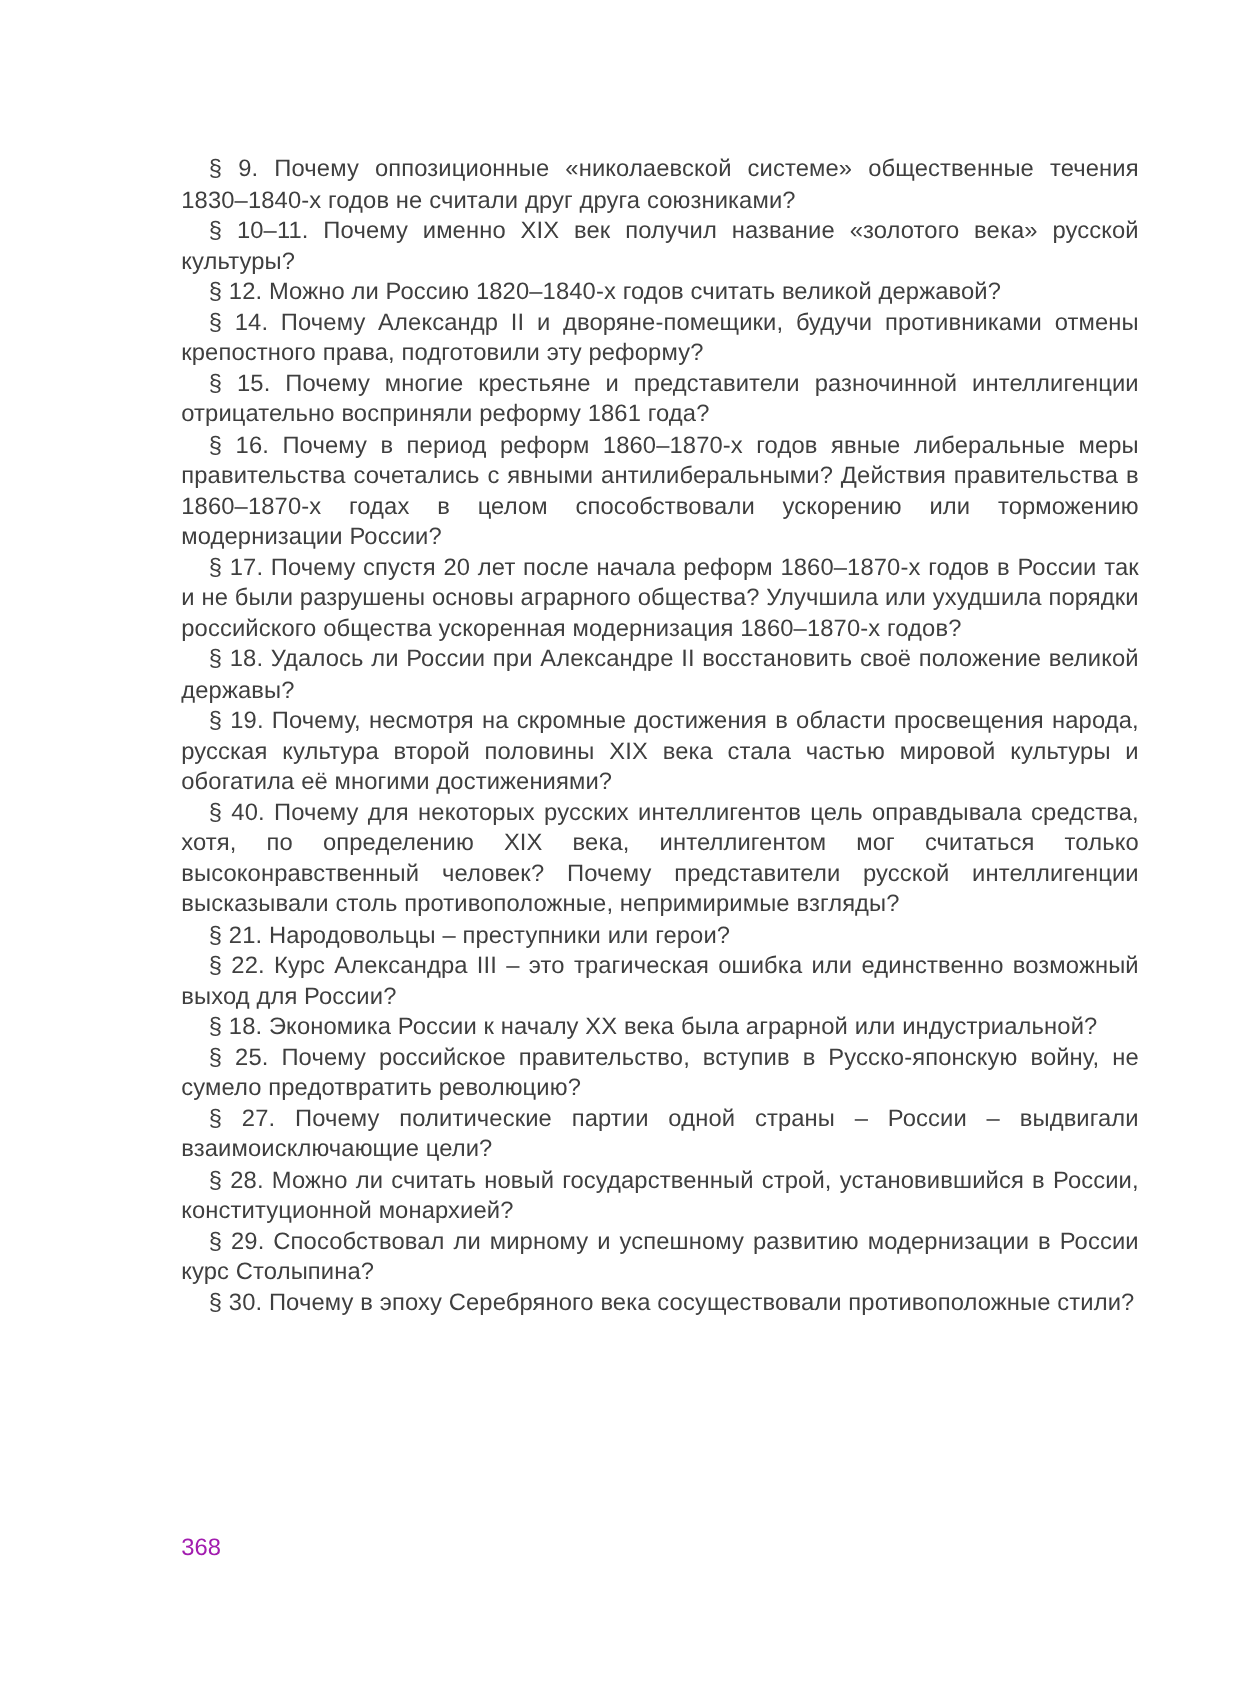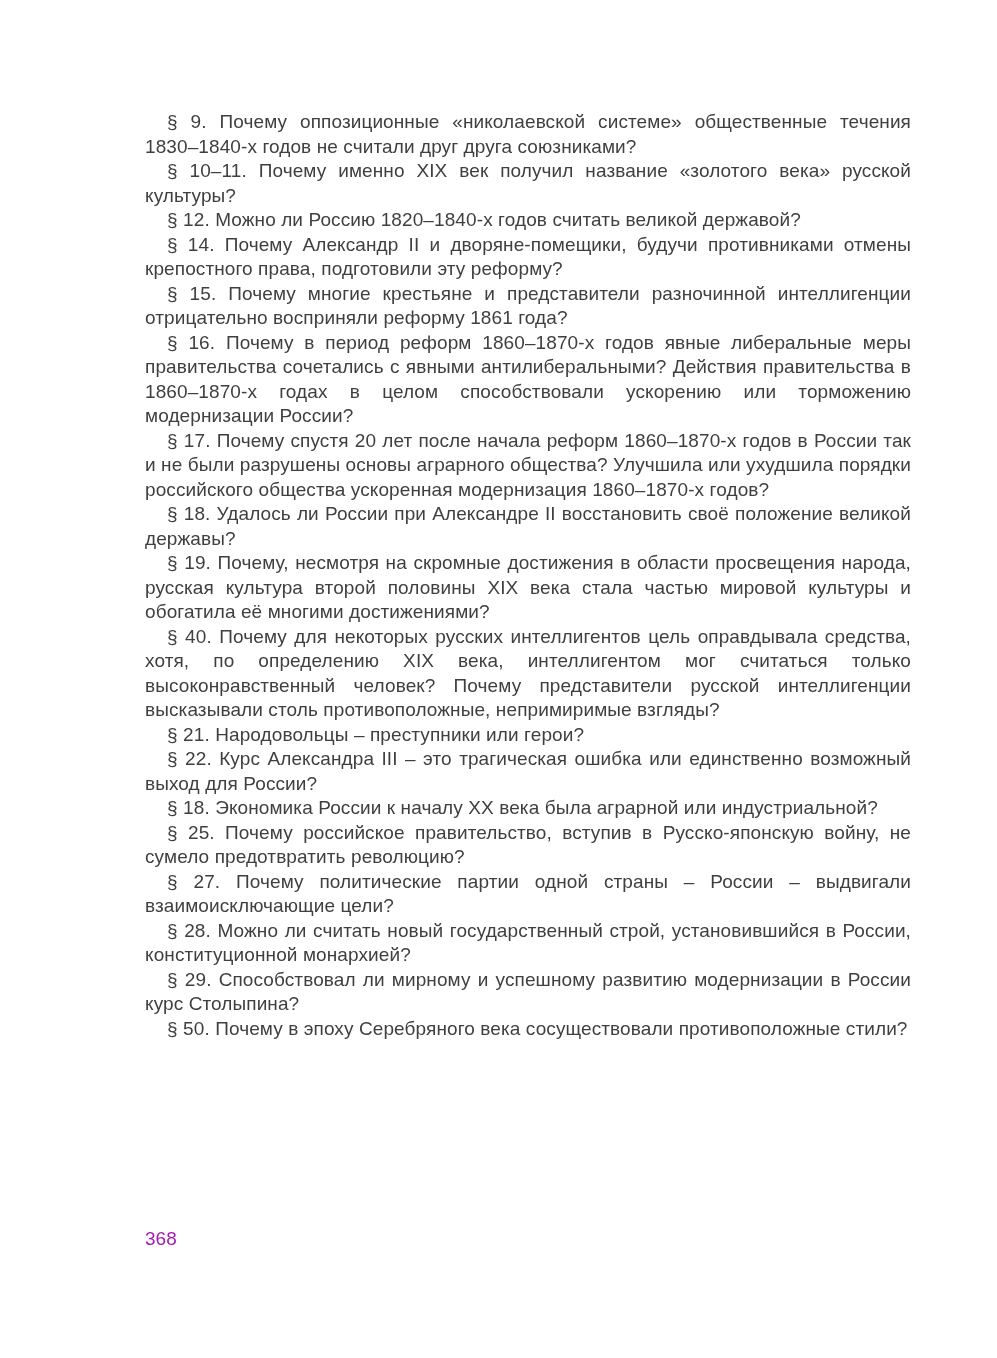--- a/index.html
+++ b/index.html
@@ -7,21 +7,21 @@
     width: 997px;
     height: 1358px;
     background: #ffffff;
     position: relative;
     font-family: "Liberation Sans", "DejaVu Sans", sans-serif;
   }
   .page { position: absolute; inset: 0; background: #ffffff; }
   .text-block {
     position: absolute;
     left: 145px;
-    top: 110px;
+    top: 124px;
     width: 766px;
   }
   .question {
     margin: 0;
     padding: 0;
     text-indent: 22px;
     text-align: justify;
     font-size: 19px;
     line-height: 24.5px;
     color: #3f3f3f;
@@ -50,16 +50,16 @@
       <p class="question">§ 18. Удалось ли России при Александре II восстановить своё положение великой державы?</p>
       <p class="question">§ 19. Почему, несмотря на скромные достижения в области просвещения народа, русская культура второй половины XIX века стала частью мировой культуры и обогатила её многими достижениями?</p>
       <p class="question">§ 40. Почему для некоторых русских интеллигентов цель оправдывала средства, хотя, по определению XIX века, интеллигентом мог считаться только высоконравственный человек? Почему представители русской интеллигенции высказывали столь противоположные, непримиримые взгляды?</p>
       <p class="question">§ 21. Народовольцы – преступники или герои?</p>
       <p class="question">§ 22. Курс Александра III – это трагическая ошибка или единственно возможный выход для России?</p>
       <p class="question">§ 18. Экономика России к началу XX века была аграрной или индустриальной?</p>
       <p class="question">§ 25. Почему российское правительство, вступив в Русско-японскую войну, не сумело предотвратить революцию?</p>
       <p class="question">§ 27. Почему политические партии одной страны – России – выдвигали взаимоисключающие цели?</p>
       <p class="question">§ 28. Можно ли считать новый государственный строй, установившийся в России, конституционной монархией?</p>
       <p class="question">§ 29. Способствовал ли мирному и успешному развитию модернизации в России курс Столыпина?</p>
-      <p class="question">§ 50. Почему в эпоху Серебряного века сосуществовали противоположные стили?</p>
+      <p class="question">§ 30. Почему в эпоху Серебряного века сосуществовали противоположные стили?</p>
     </div>
   <div class="page-number">368</div>
 </div>
 
 </body></html>

